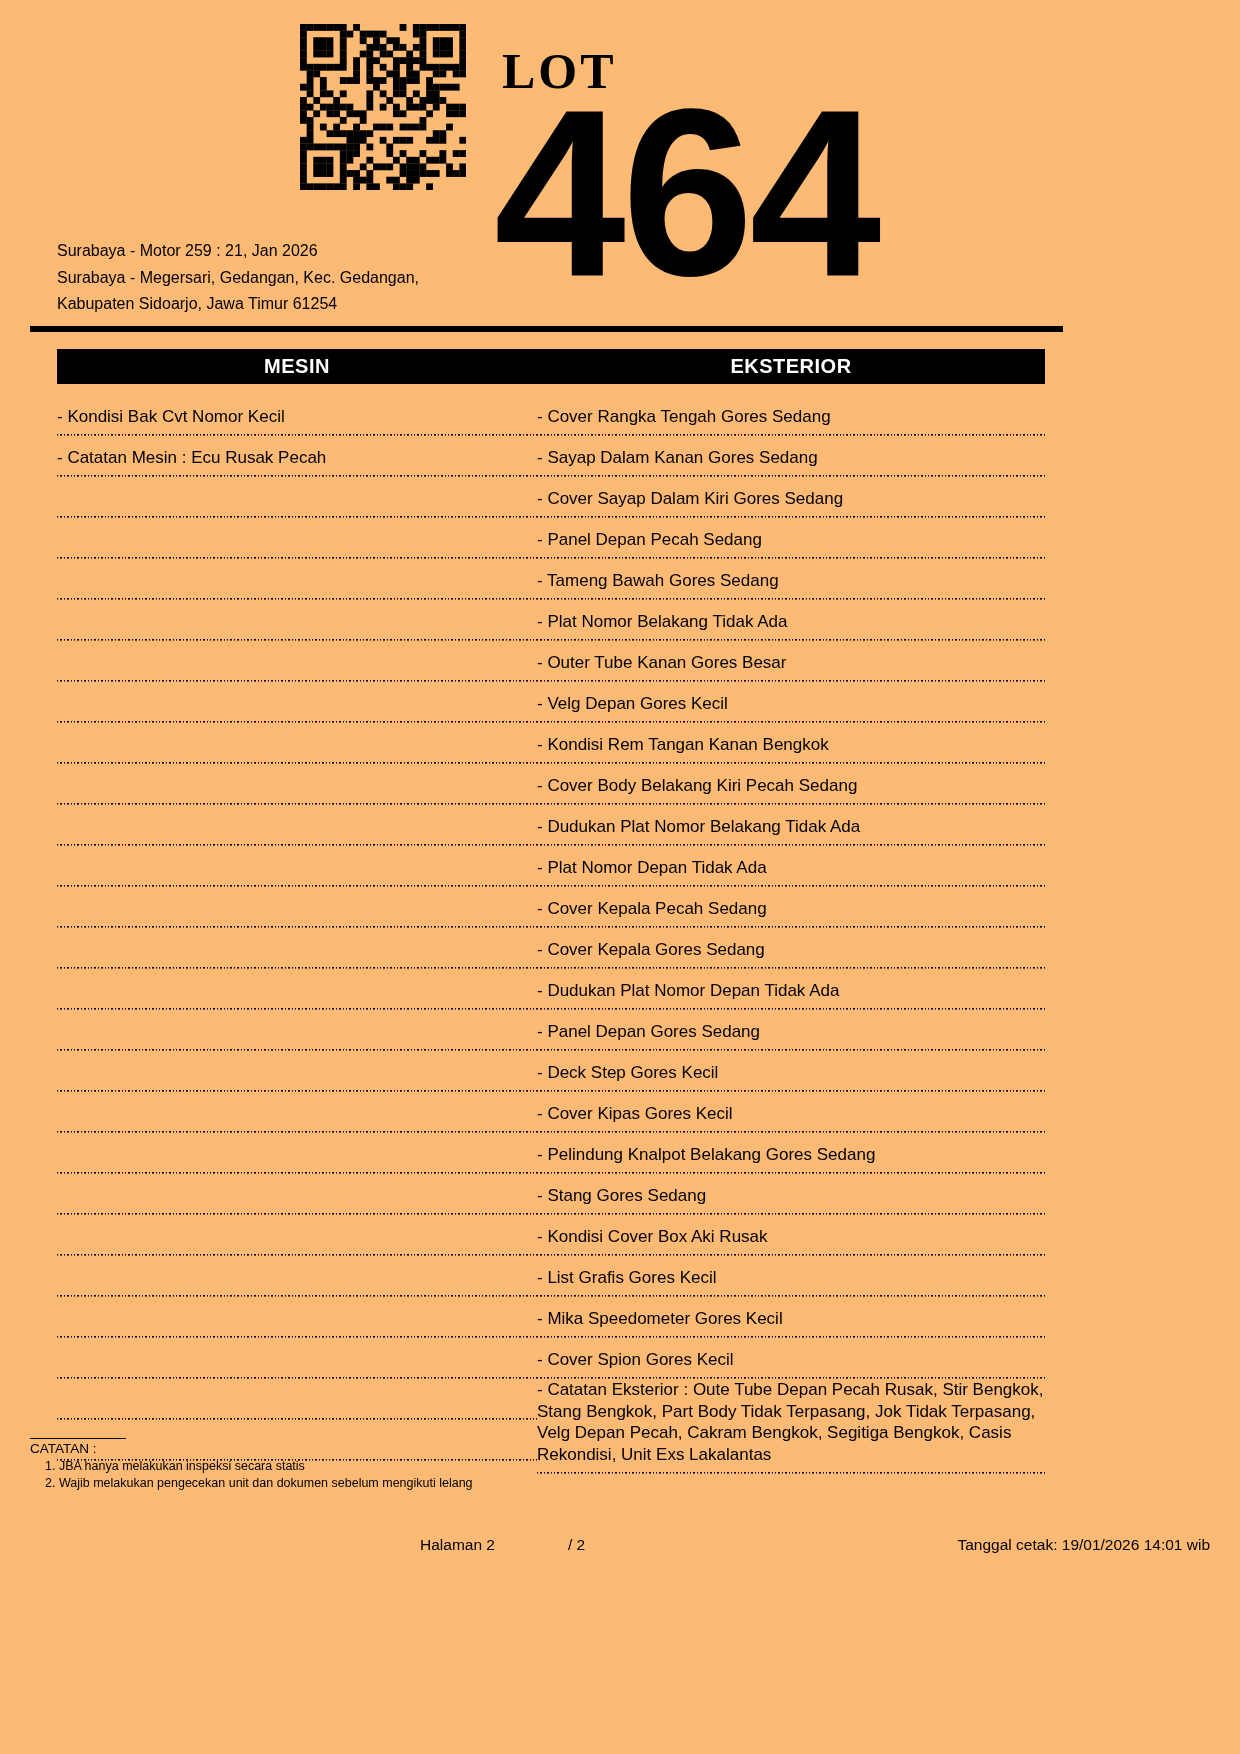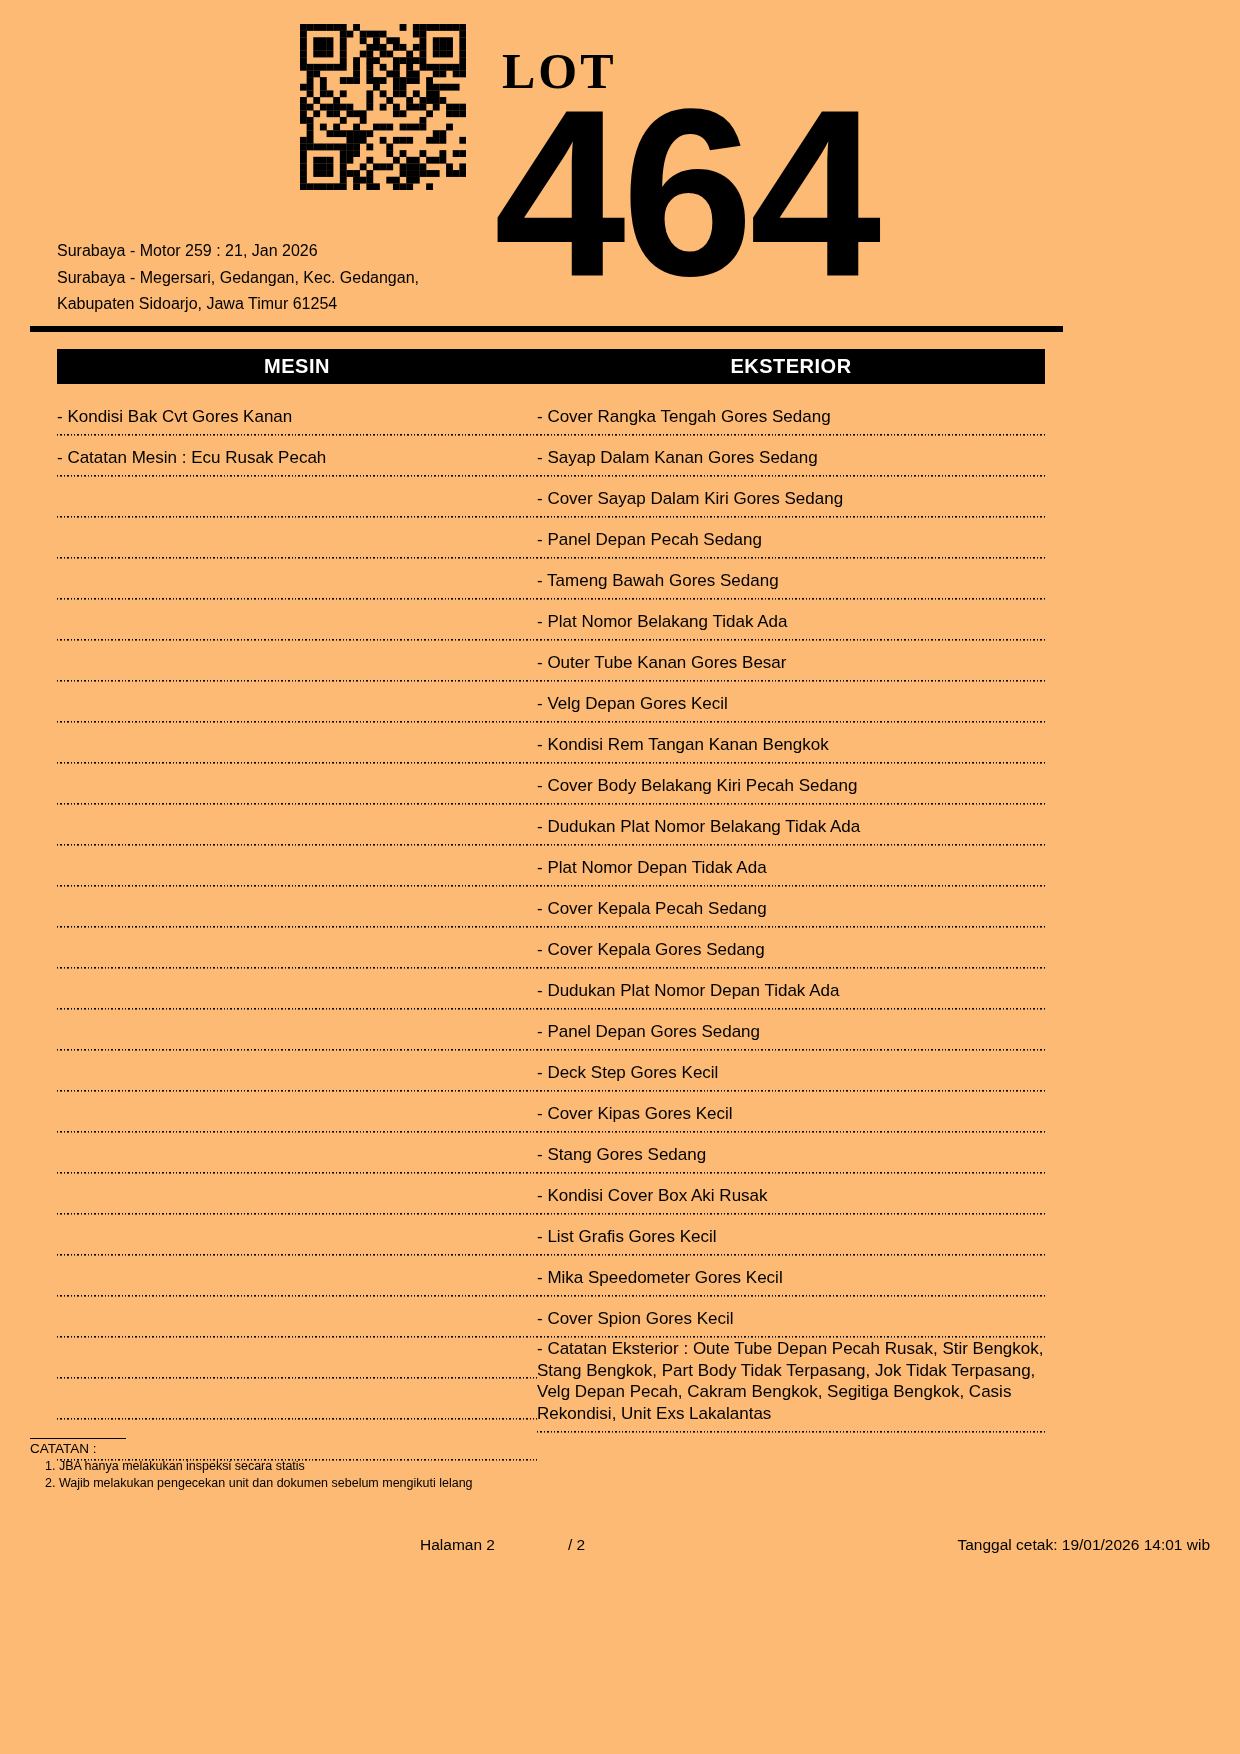--- a/index.html
+++ b/index.html
@@ -402,21 +402,21 @@
     <div>Kabupaten Sidoarjo, Jawa Timur 61254</div>
   </div>
 
   <div class="double-rule"></div>
 
   <div class="table">
     <div class="col col-mesin">
       <div class="col-header">MESIN</div>
       <div class="rows">
           <div class="row">
-            <div class="row-text">- Kondisi Bak Cvt Gores Kanan</div>
+            <div class="row-text">- Kondisi Bak Cvt Nomor Kecil</div>
           </div>
           <div class="row">
             <div class="row-text">- Catatan Mesin :  Ecu Rusak Pecah</div>
           </div>
           <div class="row">
             <div class="row-text"></div>
           </div>
           <div class="row">
             <div class="row-text"></div>
           </div>
@@ -537,20 +537,23 @@
             <div class="row-text">- Dudukan Plat Nomor Depan Tidak Ada</div>
           </div>
           <div class="row">
             <div class="row-text">- Panel Depan Gores Sedang</div>
           </div>
           <div class="row">
             <div class="row-text">- Deck Step Gores Kecil</div>
           </div>
           <div class="row">
             <div class="row-text">- Cover Kipas Gores Kecil</div>
+          </div>
+          <div class="row">
+            <div class="row-text">- Pelindung Knalpot Belakang Gores Sedang</div>
           </div>
           <div class="row">
             <div class="row-text">- Stang Gores Sedang</div>
           </div>
           <div class="row">
             <div class="row-text">- Kondisi Cover Box Aki Rusak</div>
           </div>
           <div class="row">
             <div class="row-text">- List Grafis Gores Kecil</div>
           </div>

